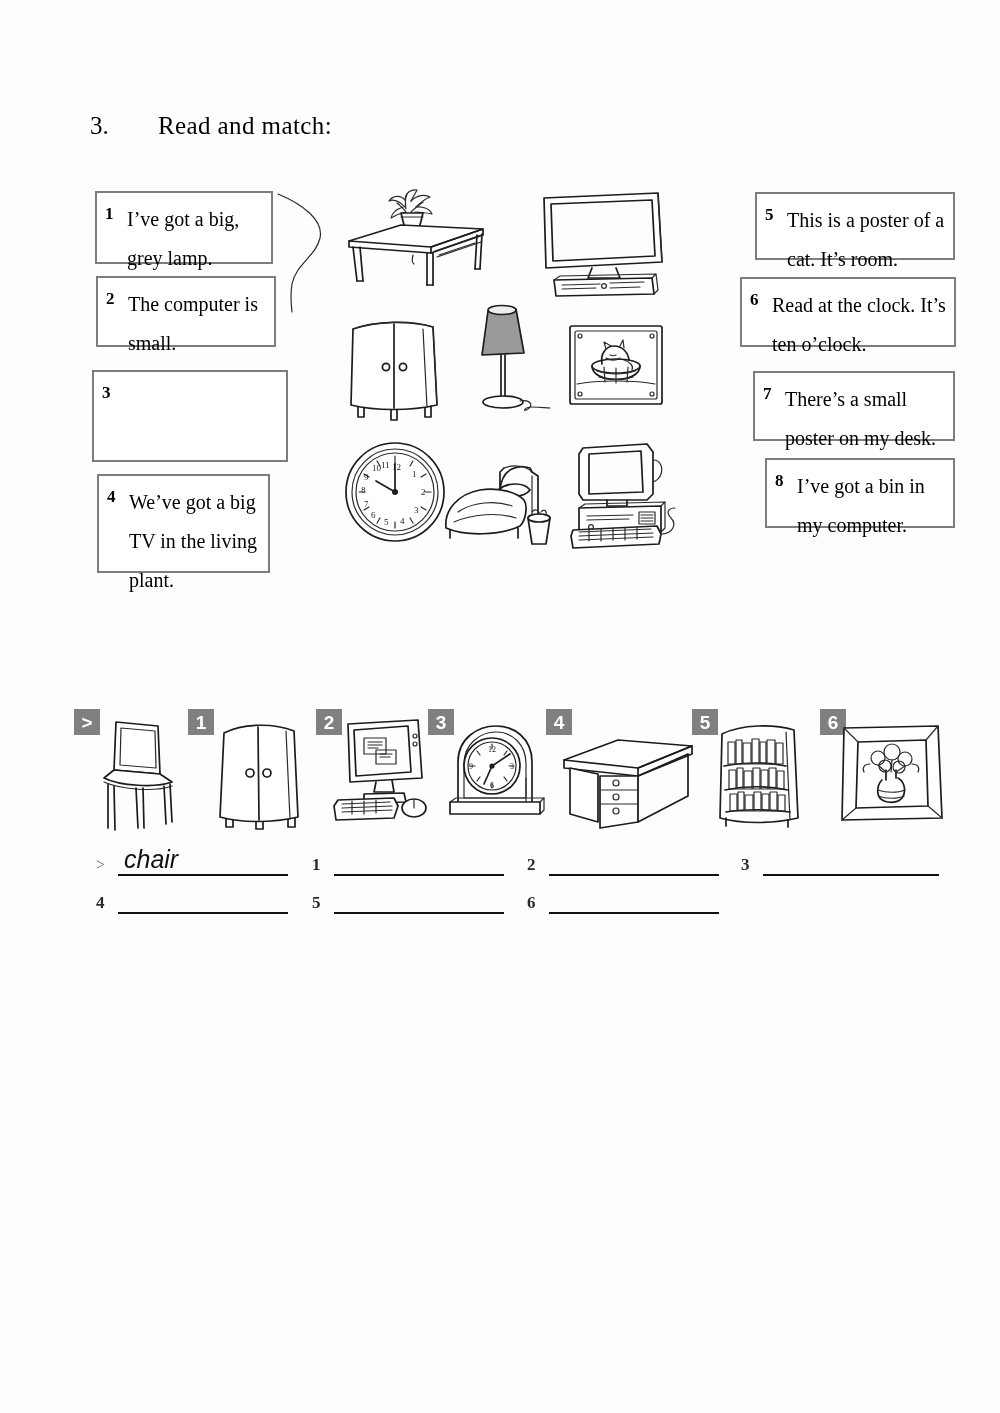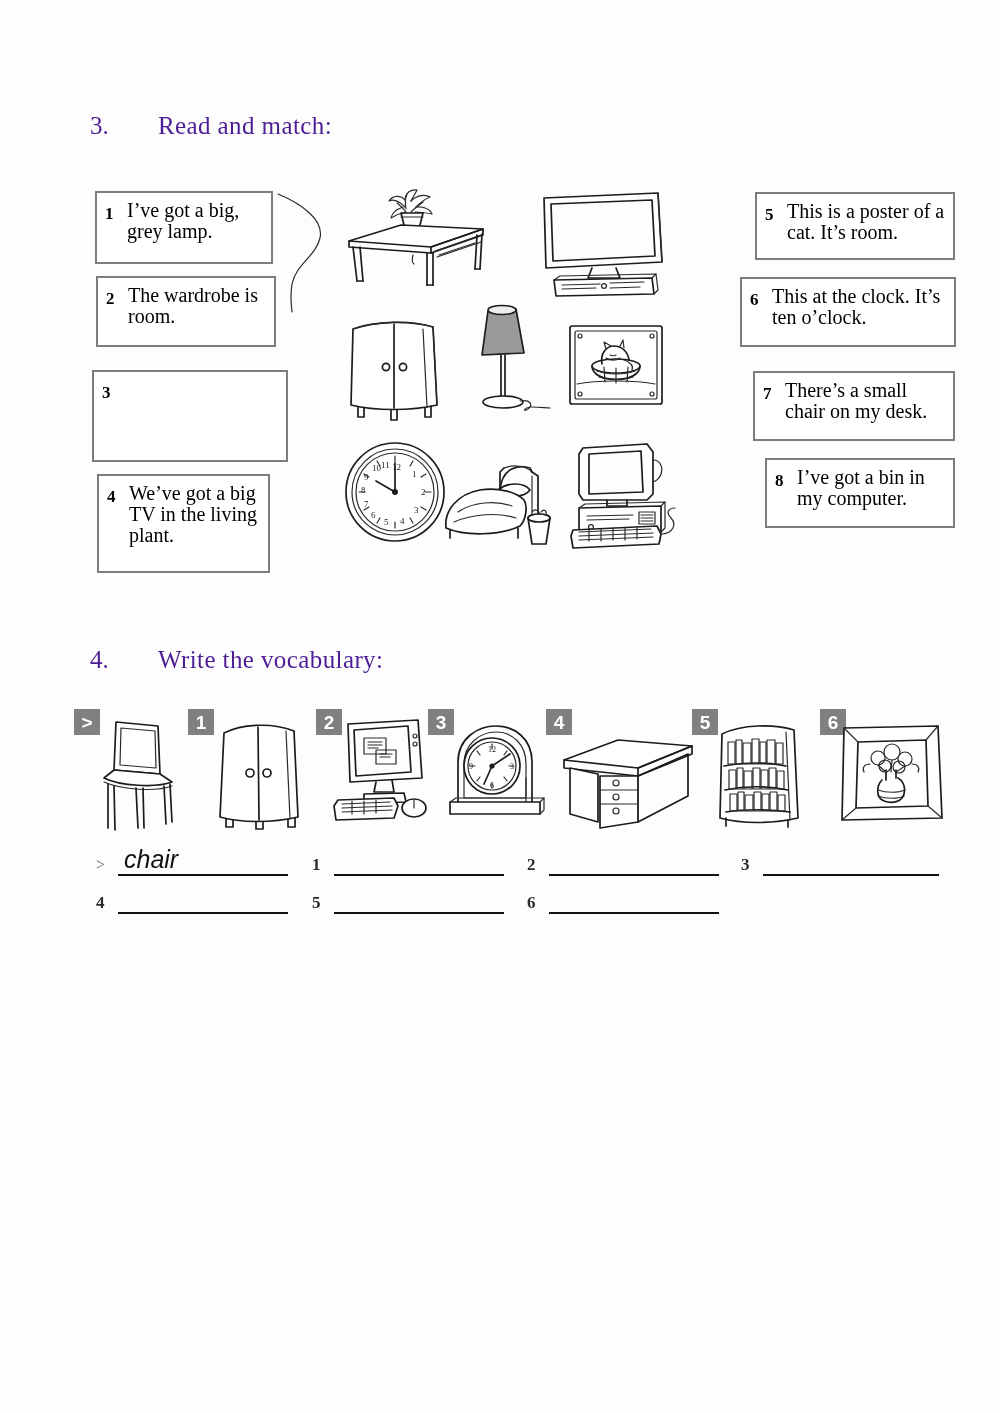--- a/index.html
+++ b/index.html
@@ -7,40 +7,40 @@
     width:1000px;height:1413px;
     background:#fdfdfd;
     font-family:"Liberation Serif", serif;
     color:#000;
     position:relative;
     overflow:hidden;
   }
   .page{position:absolute;inset:0;}
 
   
-  .ex-heading{position:absolute;font-family:"Liberation Serif",serif;font-size:25px;color:#4c1d95;white-space:nowrap;}
+  .ex-heading{position:absolute;font-family:"Liberation Serif",serif;font-size:25px;color:#000000;white-space:nowrap;}
   .ex-heading .num{display:inline-block;width:68px;}
   .ex-heading .txt{letter-spacing:.4px;}
 
   
   .mbox{
     position:absolute;
     border:2.5px solid #7d7d7d;
     background:#fff;
     box-sizing:border-box;
     padding:7px 8px 8px 8px;
     display:flex;
     align-items:flex-start;
   }
   .mbox .idx{
     font-size:17px;font-weight:bold;line-height:27px;
     width:22px;flex:0 0 22px;text-align:left;
   }
   .mbox .sent{
-    font-size:20px;line-height:21px;
+    font-size:20px;line-height:39px;
     flex:1 1 auto;
   }
   .mbox.r .idx{text-align:left;}
   .mbox.r .sent{}
 
   
   .connector{position:absolute;left:276px;top:186px;}
 
   
   .art{position:absolute;}
@@ -94,45 +94,45 @@
     <span class="num">3.</span><span class="txt">Read and match:</span>
   </div>
 
   <div class="mbox" style="left:95px;top:191px;width:178px;height:73px;">
     <span class="idx">1</span>
     <span class="sent">I’ve got a big, grey lamp.</span>
   </div>
 
   <div class="mbox" style="left:96px;top:276px;width:180px;height:71px;">
     <span class="idx">2</span>
-    <span class="sent">The wardrobe is room.</span>
+    <span class="sent">The computer is small.</span>
   </div>
 
   <div class="mbox" style="left:92px;top:370px;width:196px;height:92px;">
     <span class="idx">3</span>
   </div>
 
   <div class="mbox" style="left:97px;top:474px;width:173px;height:99px;">
     <span class="idx">4</span>
     <span class="sent">We’ve got a big TV in the living plant.</span>
   </div>
 
   <div class="mbox r" style="left:755px;top:192px;width:200px;height:68px;">
     <span class="idx">5</span>
     <span class="sent">This is a poster of a cat. It’s room.</span>
   </div>
 
   <div class="mbox r" style="left:740px;top:277px;width:216px;height:70px;">
     <span class="idx">6</span>
-    <span class="sent">This at the clock. It’s ten o’clock.</span>
+    <span class="sent">Read at the clock. It’s ten o’clock.</span>
   </div>
 
   <div class="mbox r" style="left:753px;top:371px;width:202px;height:70px;">
     <span class="idx">7</span>
-    <span class="sent">There’s a small chair on my desk.</span>
+    <span class="sent">There’s a small poster on my desk.</span>
   </div>
 
   <div class="mbox r" style="left:765px;top:458px;width:190px;height:70px;">
     <span class="idx">8</span>
     <span class="sent">I’ve got a bin in my computer.</span>
   </div>
 
   <div class="connector">
     <svg width="70" height="130" viewBox="0 0 70 130">
       <path class="ink-thin" d="M2,8 C26,18 48,34 44,52 C40,70 20,78 16,98 C14,110 15,118 16,126"></path>
@@ -356,23 +356,20 @@
         <path d="M36,89 L36,101"></path>
         <path d="M48,88 L48,100"></path>
         <path d="M60,88 L60,100"></path>
         <path d="M72,87 L72,99"></path>
       </g>
 
       <path class="ink-thin" d="M96,94 C108,94 112,84 106,78 C100,72 104,68 110,68"></path>
     </svg>
   </div>
 
-  <div class="ex-heading" style="left:90px;top:646px;">
-    <span class="num">4.</span><span class="txt">Write the vocabulary:</span>
-  </div>
 
   <div class="badge" style="left:74px;top:709px;">&gt;</div>
   <div class="badge" style="left:188px;top:709px;">1</div>
   <div class="badge" style="left:316px;top:709px;">2</div>
   <div class="badge" style="left:428px;top:709px;">3</div>
   <div class="badge" style="left:546px;top:709px;">4</div>
   <div class="badge" style="left:692px;top:709px;">5</div>
   <div class="badge" style="left:820px;top:709px;">6</div>
 
   <div class="art" style="left:88px;top:712px;">

